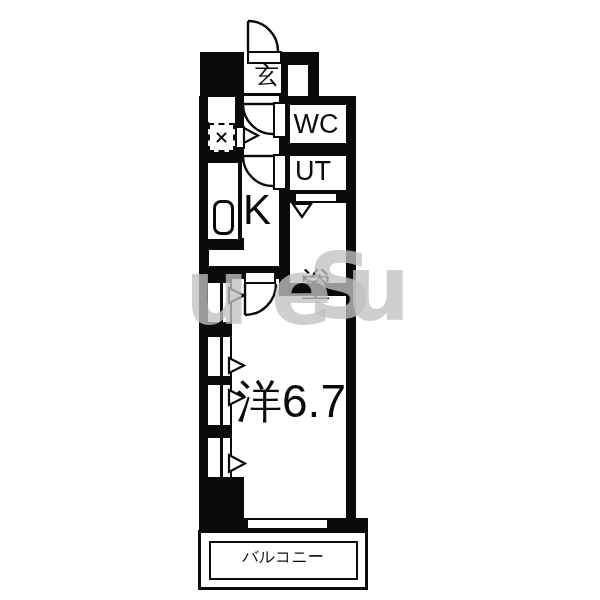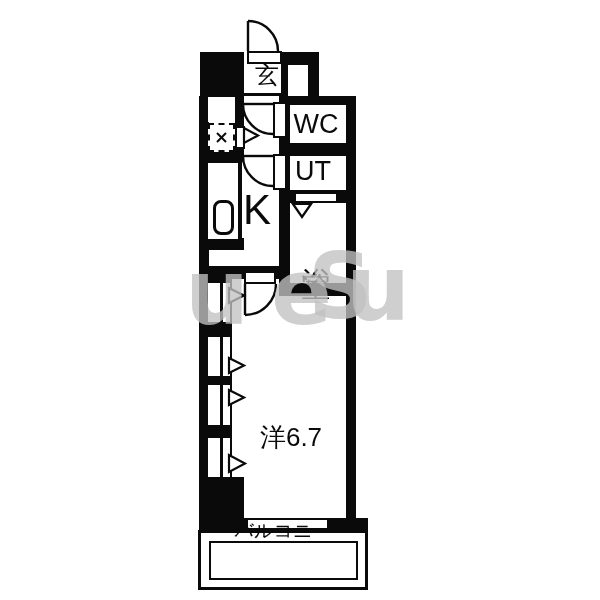--- a/index.html
+++ b/index.html
@@ -121,21 +121,21 @@
 
   <div id="balcony-outer">
     <div id="balcony-inner"></div>
   </div>
 
   <div class="label" style="left:267px;top:75px;font-size:24px;">玄</div>
   <div class="label" style="left:316px;top:124px;font-size:27px;">WC</div>
   <div class="label" style="left:313px;top:171px;font-size:27px;">UT</div>
   <div class="label" id="bath-label" style="left:316px;top:247px;font-size:29px;">浴室</div>
   <div class="label" style="left:257px;top:210px;font-size:42px;">K</div>
-  <div class="label" style="left:291px;top:401px;font-size:26px;margin-top:36px;">洋6.7</div>
-  <div class="label" style="left:283px;top:530px;font-size:19px;">バルコニー</div>
+  <div class="label" style="left:291px;top:401px;font-size:46px;">洋6.7</div>
+  <div class="label" style="left:283px;top:557px;font-size:16px;">バルコニー</div>
 
   <span class="wm" style="left:185px;top:248px;font-size:90px;color:#c2c2c2;">u</span>
   <span class="wm" style="left:271px;top:248px;font-size:90px;color:#c2c2c2;">e</span>
   <span class="wm" style="left:308px;top:242px;font-size:90px;color:#c2c2c2;">S</span>
   <span class="wm" style="left:346px;top:244px;font-size:90px;color:#c2c2c2;">u</span>
 
 </div>
 
 </body></html>

